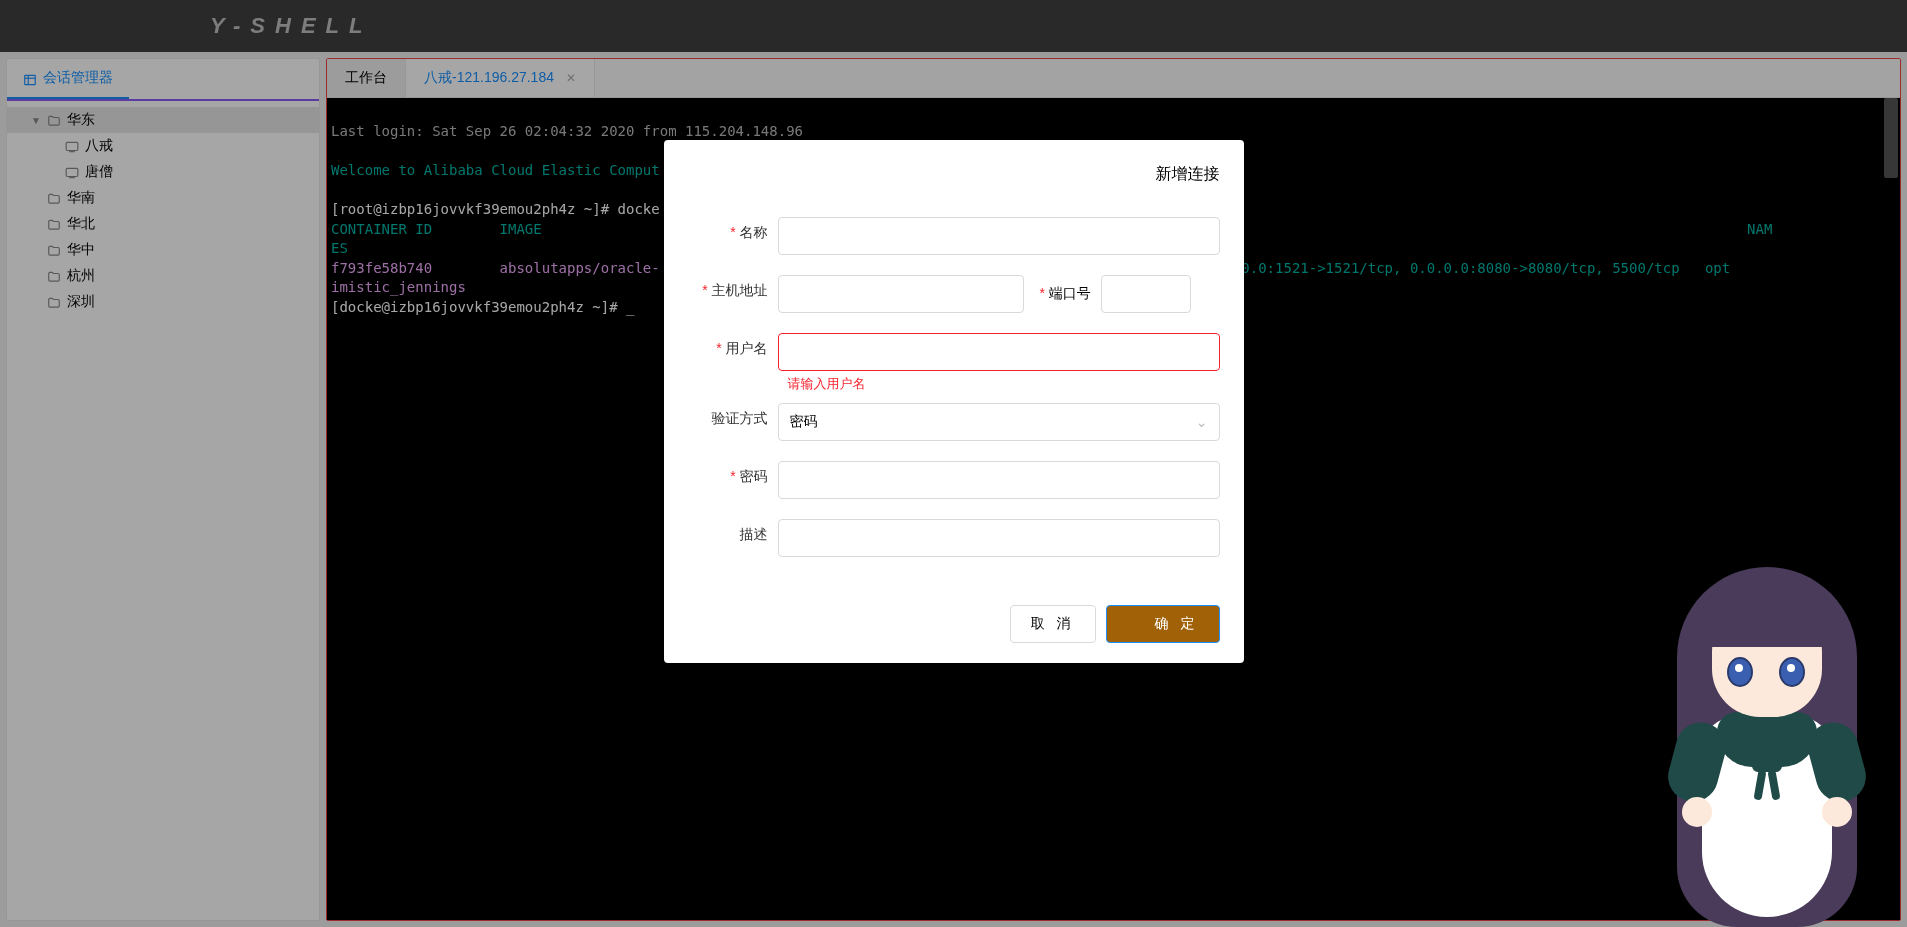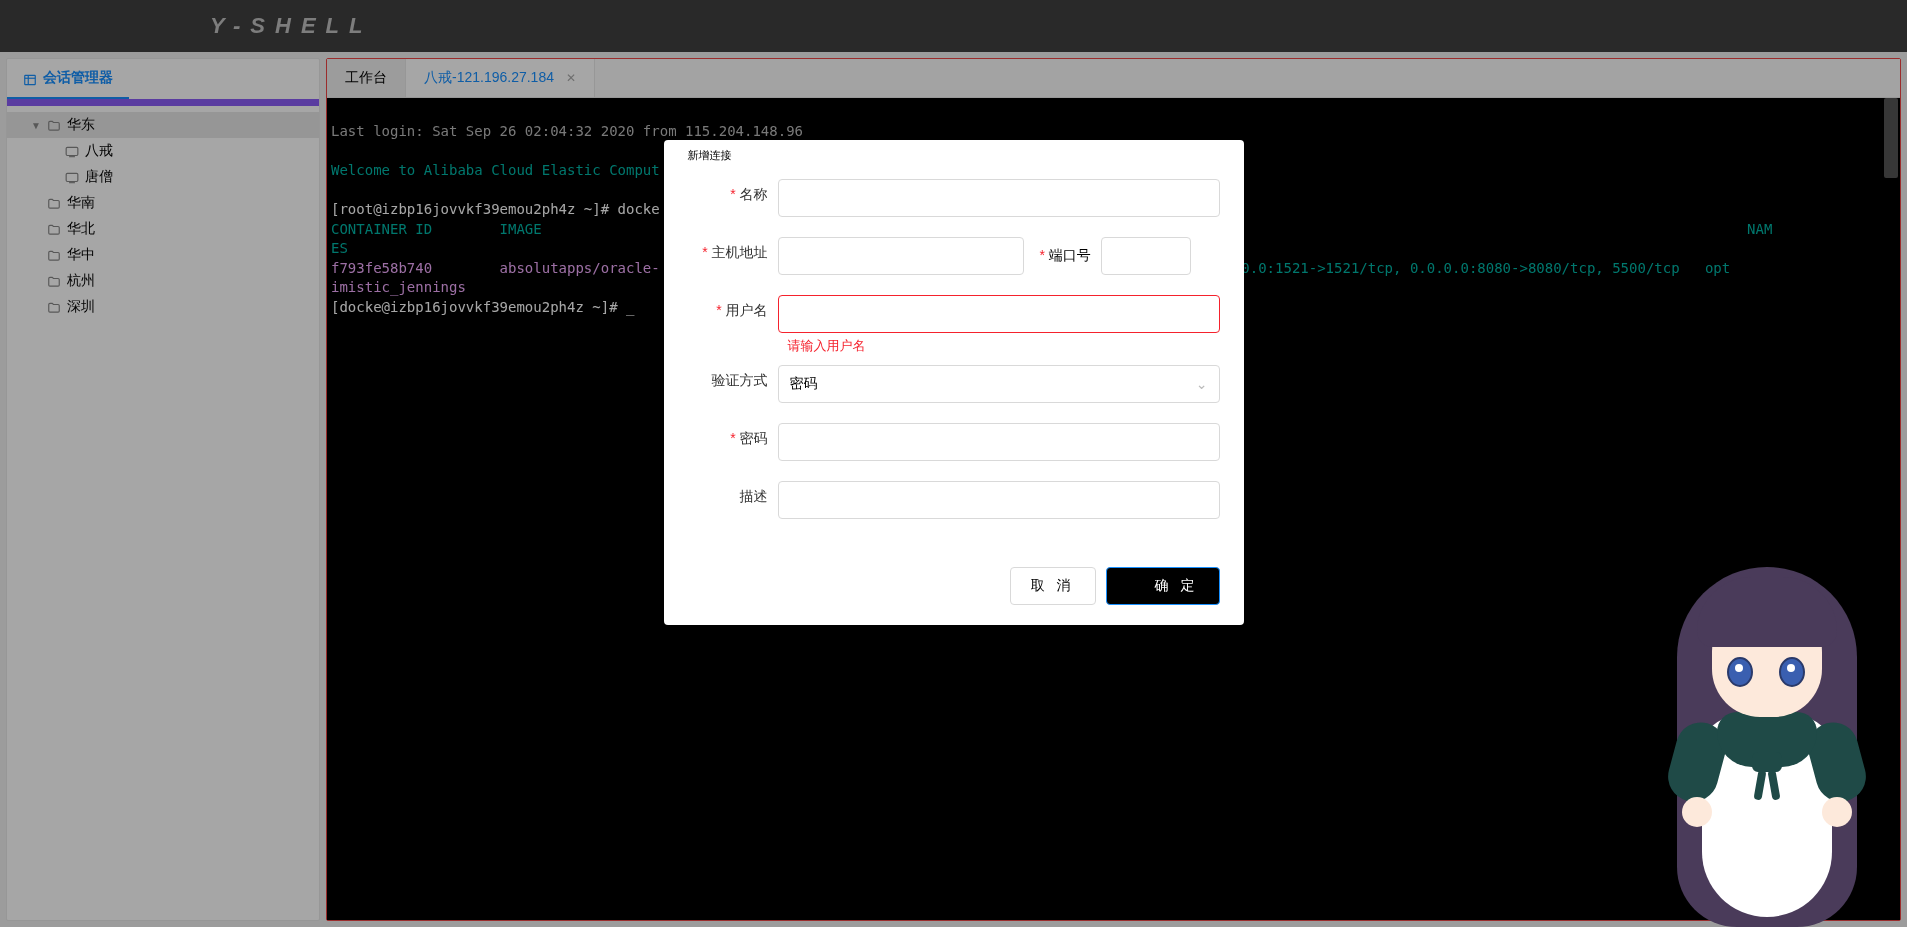--- a/index.html
+++ b/index.html
@@ -6,21 +6,21 @@
   body { font-family: Arial, Helvetica, sans-serif; font-size: 14px; background: #f0f0f0; width: 1907px; height: 927px; position: relative; overflow: hidden; }
 
   
   .dark-overlay { position: absolute; inset: 0; background: rgba(0,0,0,0.35); z-index: 50; pointer-events: none; }
 
   .header { background: #404040; height: 52px; display: flex; align-items: center; padding-left: 210px; color: #c0c0c0; font-weight: bold; letter-spacing: 10px; font-style: italic; font-size: 22px; }
 
   .main { display: flex; height: calc(100% - 52px); padding: 6px; gap: 6px; }
 
   .sidebar { width: 314px; background: #fff; border: 1px solid #e8e8e8; border-radius: 2px; display: flex; flex-direction: column; }
-  .sidebar-tabs { display: flex; border-bottom: 7px solid #8b5cf6; font-weight: bold; }
+  .sidebar-tabs { display: flex; border-bottom: 2px solid #8b5cf6; }
   .sidebar-tab { padding: 10px 16px; color: #1890ff; border-bottom: 2px solid #1890ff; font-size: 14px; display: flex; align-items: center; gap: 6px; cursor: pointer; }
   .sidebar-tab .icon { width: 14px; height: 14px; }
 
   .tree { padding: 6px 0; flex: 1; overflow: auto; }
   .tree-item { display: flex; align-items: center; gap: 6px; padding: 4px 8px 4px 24px; cursor: pointer; font-size: 14px; }
   .tree-item.selected { background: #e6e6e6; }
   .tree-item .caret { width: 10px; display: inline-block; text-align: center; color: #888; font-size: 10px; }
   .tree-child { padding-left: 58px; }
 
   .content { flex: 1; display: flex; flex-direction: column; border: 1px solid #ef4444; border-radius: 2px; background: #fff; }
@@ -33,37 +33,37 @@
   .terminal .scroll-hint { position: absolute; right: 2px; top: 0; width: 14px; height: 80px; background: #555; border-radius: 2px; }
 
   .line1 { color: #bbb; }
   .line-cmd { color: #fff; }
   .line-head { color: #00b7a8; }
   .line-row { color: #f0abfc; }
   .ports { color: #00b7a8; }
 
   
   .modal { position: absolute; left: 50%; top: 140px; transform: translateX(-50%); width: 580px; background: #fff; border-radius: 4px; box-shadow: 0 4px 12px rgba(0,0,0,0.15); z-index: 100; }
-  .modal-header { padding: 8px 24px; font-size: 11px; font-weight: 500; text-align: left; }
+  .modal-header { padding: 24px 24px; font-size: 16px; font-weight: 500; text-align: right; }
   .modal-body { padding: 8px 24px 16px 24px; }
   .form-row { display: flex; align-items: flex-start; margin-bottom: 20px; }
   .form-label { width: 90px; text-align: right; padding-right: 10px; padding-top: 7px; color: #333; font-size: 14px; flex-shrink: 0; }
   .required::before { content: "* "; color: #f5222d; }
   .form-input { flex: 1; height: 38px; border: 1px solid #d9d9d9; border-radius: 4px; padding: 0 11px; font-size: 14px; }
   .form-input.error { border-color: #f5222d; }
   .form-select { flex: 1; height: 38px; border: 1px solid #d9d9d9; border-radius: 4px; padding: 0 11px; font-size: 14px; display: flex; align-items: center; justify-content: space-between; cursor: pointer; }
   .form-error { color: #f5222d; font-size: 13px; padding-left: 100px; margin-top: -16px; margin-bottom: 10px; }
   .row-host { display: flex; gap: 16px; flex: 1; }
   .row-host .port-group { display: flex; align-items: center; width: 180px; }
   .port-label { text-align: right; padding-right: 10px; white-space: nowrap; }
   .port-input { width: 90px; height: 38px; border: 1px solid #d9d9d9; border-radius: 4px; padding: 0 11px; }
 
   .modal-footer { padding: 12px 24px 20px 24px; display: flex; justify-content: flex-end; gap: 10px; }
   .btn { height: 38px; padding: 0 20px; border-radius: 4px; border: 1px solid #d9d9d9; background: #fff; cursor: pointer; font-size: 14px; letter-spacing: 4px; }
-  .btn-primary { background: #000000; border-color: #1890ff; color: #fff; padding-left: 48px; }
+  .btn-primary { background: #a16207; border-color: #1890ff; color: #fff; padding-left: 48px; }
 
   
   .character { position: absolute; right: 30px; bottom: -40px; width: 220px; height: 440px; z-index: 60; }
   .char-hair-back { position: absolute; top: 40px; left: 20px; width: 180px; height: 360px; background: #4a3b5a; border-radius: 90px 90px 60px 60px; }
   .char-face { position: absolute; top: 70px; left: 55px; width: 110px; height: 120px; background: #fde9db; border-radius: 55px 55px 48px 48px; }
   .char-bangs { position: absolute; top: 50px; left: 40px; width: 140px; height: 70px; background: #4a3b5a; border-radius: 70px 70px 20px 20px; }
   .eye { position: absolute; width: 26px; height: 30px; background: #3a5fb0; border-radius: 50%; border: 2px solid #2a3a6a; top: 130px; }
   .eye.l { left: 70px; } .eye.r { left: 122px; }
   .eye::after { content:''; position:absolute; width:8px; height:8px; background:#fff; border-radius:50%; top:5px; left:6px; }
   .char-body { position: absolute; top: 190px; left: 45px; width: 130px; height: 200px; background: #fff; border-radius: 40px 40px 80px 80px; }

